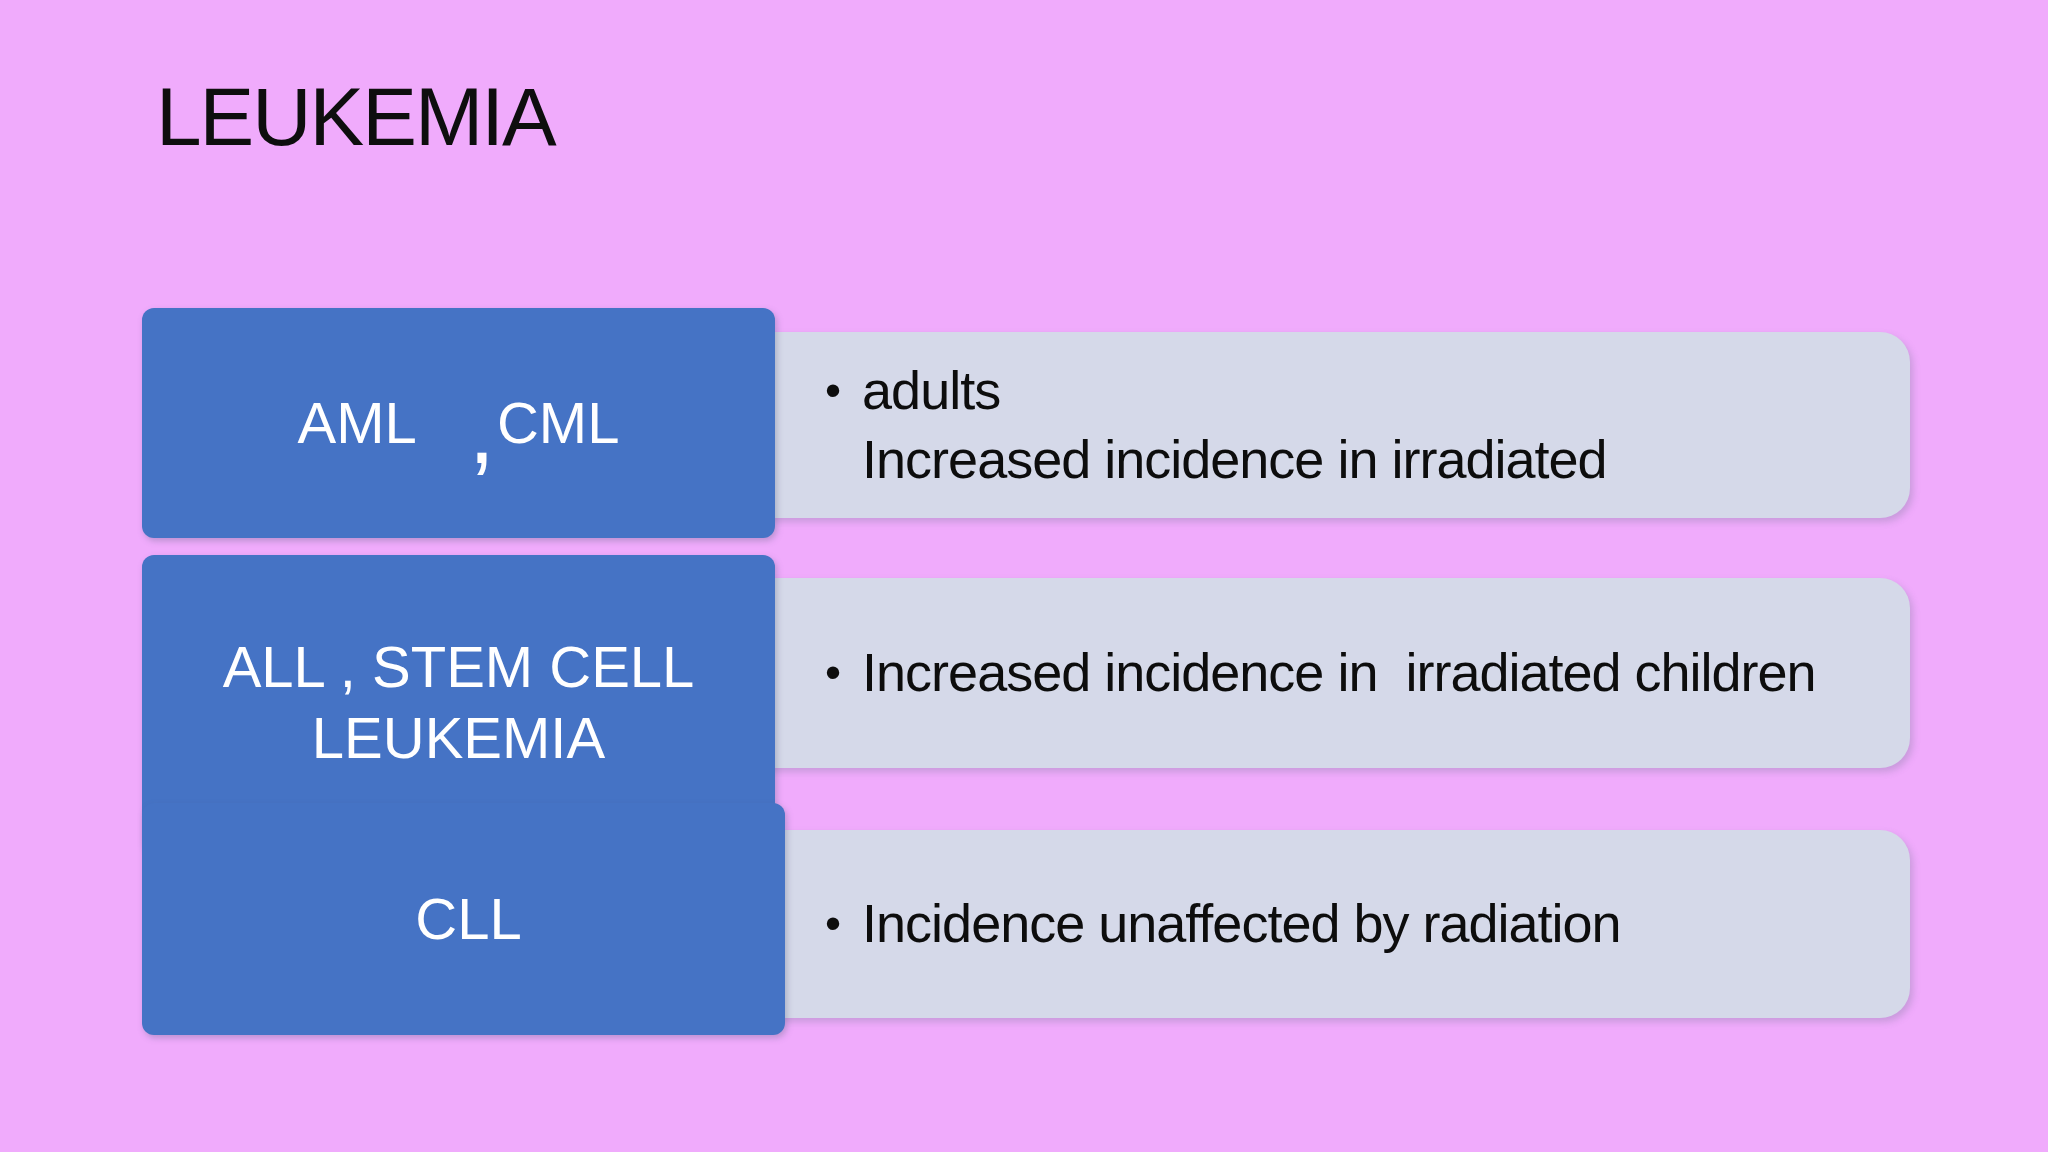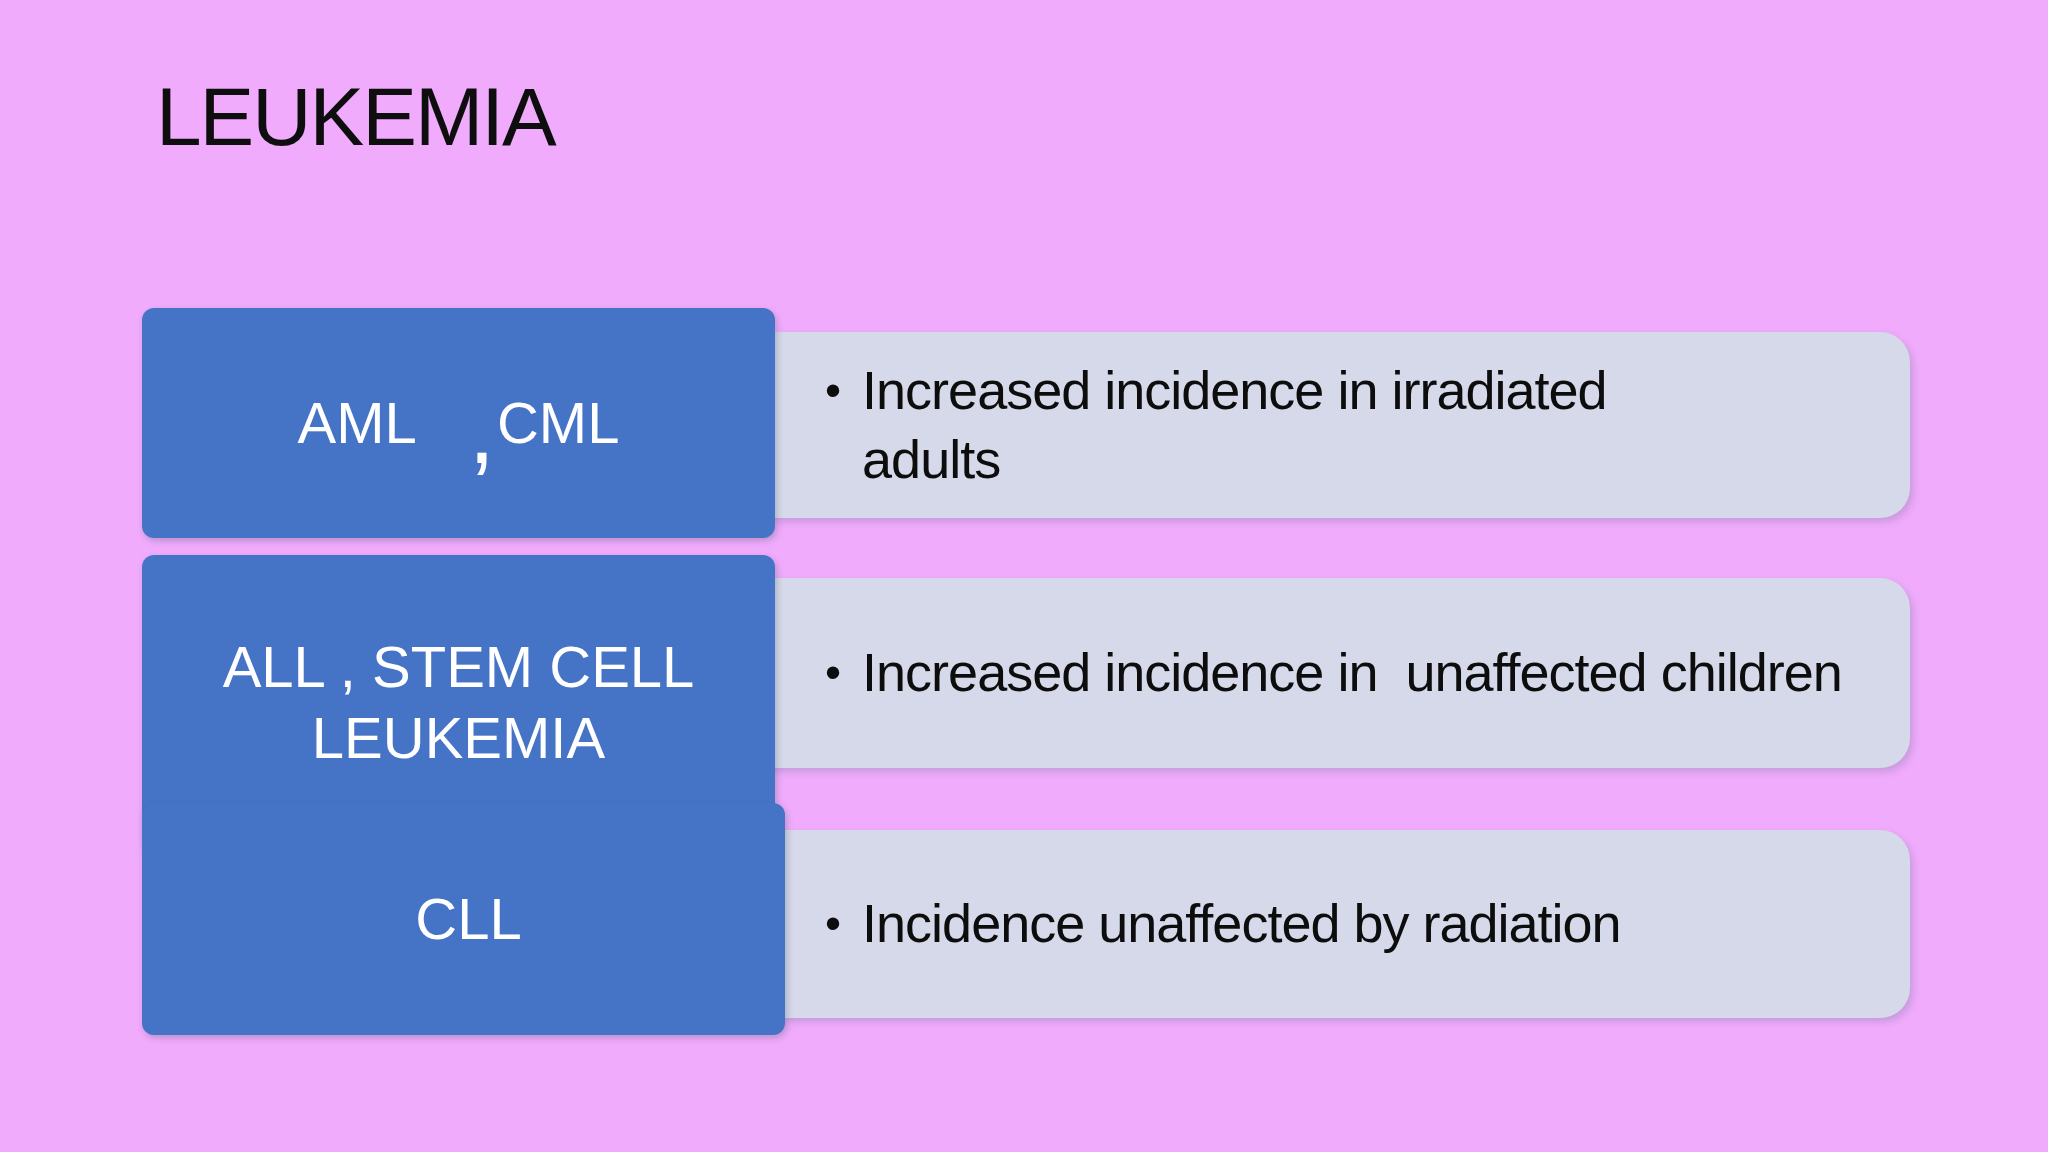--- a/index.html
+++ b/index.html
@@ -99,36 +99,36 @@
 <body>
 
 <div class="slide">
 
   <div class="slide-title">LEUKEMIA</div>
 
   <div class="light-box light-box-1">
     <div class="bullet-row">
       <span class="bullet-glyph">•</span>
       <span class="bullet-lines">
+        <span class="bullet-line">adults</span>
         <span class="bullet-line">Increased incidence in irradiated</span>
-        <span class="bullet-line">adults</span>
       </span>
     </div>
   </div>
   <div class="blue-box blue-box-1">
     <span>
       <span>AML</span><span class="big-comma">,</span><span>CML</span>
     </span>
   </div>
 
   <div class="light-box light-box-2">
     <div class="bullet-row">
       <span class="bullet-glyph">•</span>
       <span class="bullet-lines">
-        <span class="bullet-line">Increased incidence in  unaffected children</span>
+        <span class="bullet-line">Increased incidence in  irradiated children</span>
       </span>
     </div>
   </div>
   <div class="blue-box blue-box-2">
     <span>
       <span class="type-label-line">ALL , STEM CELL</span>
       <span class="type-label-line">LEUKEMIA</span>
     </span>
   </div>
 

